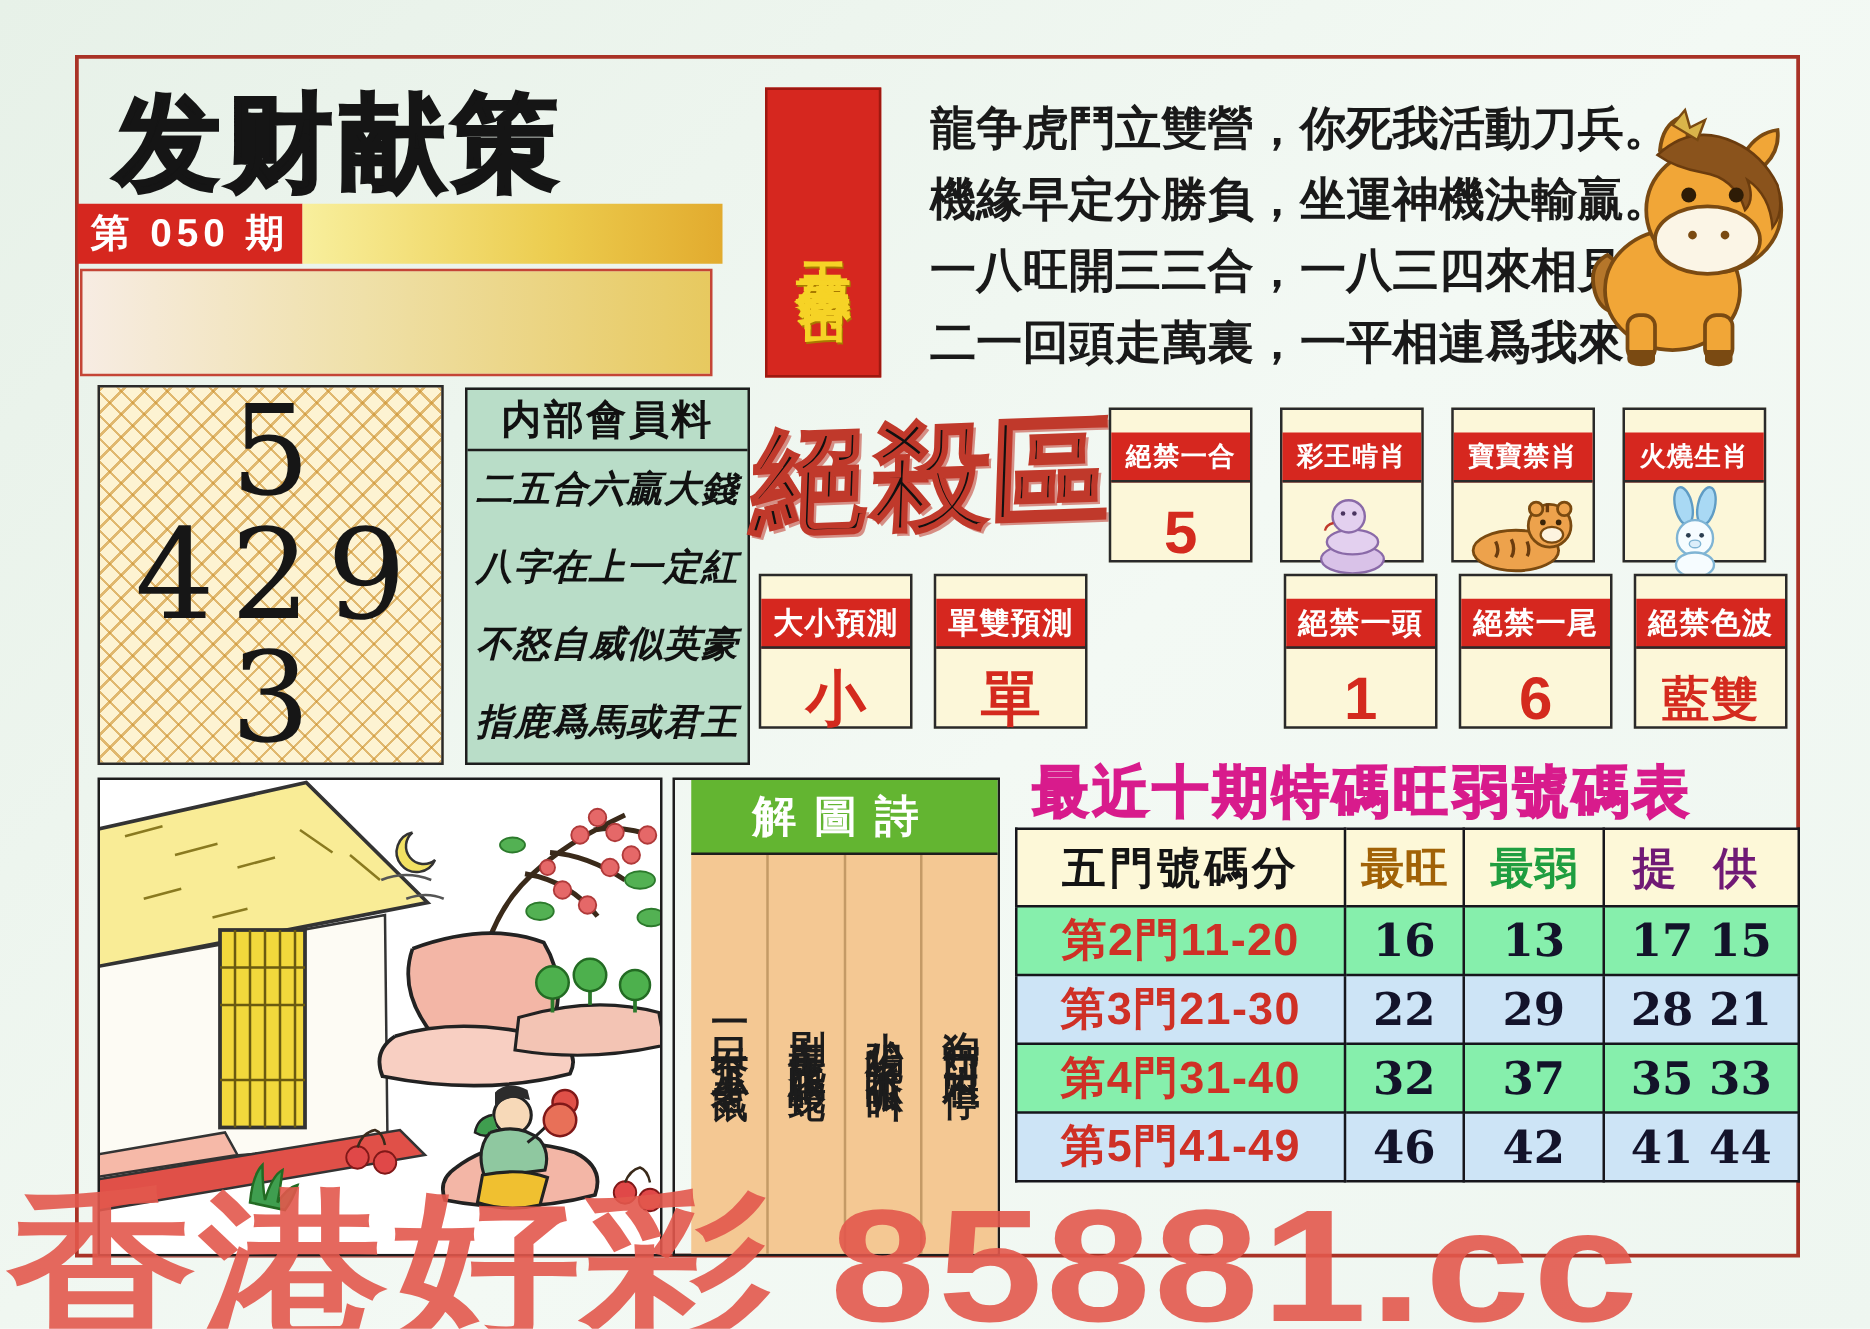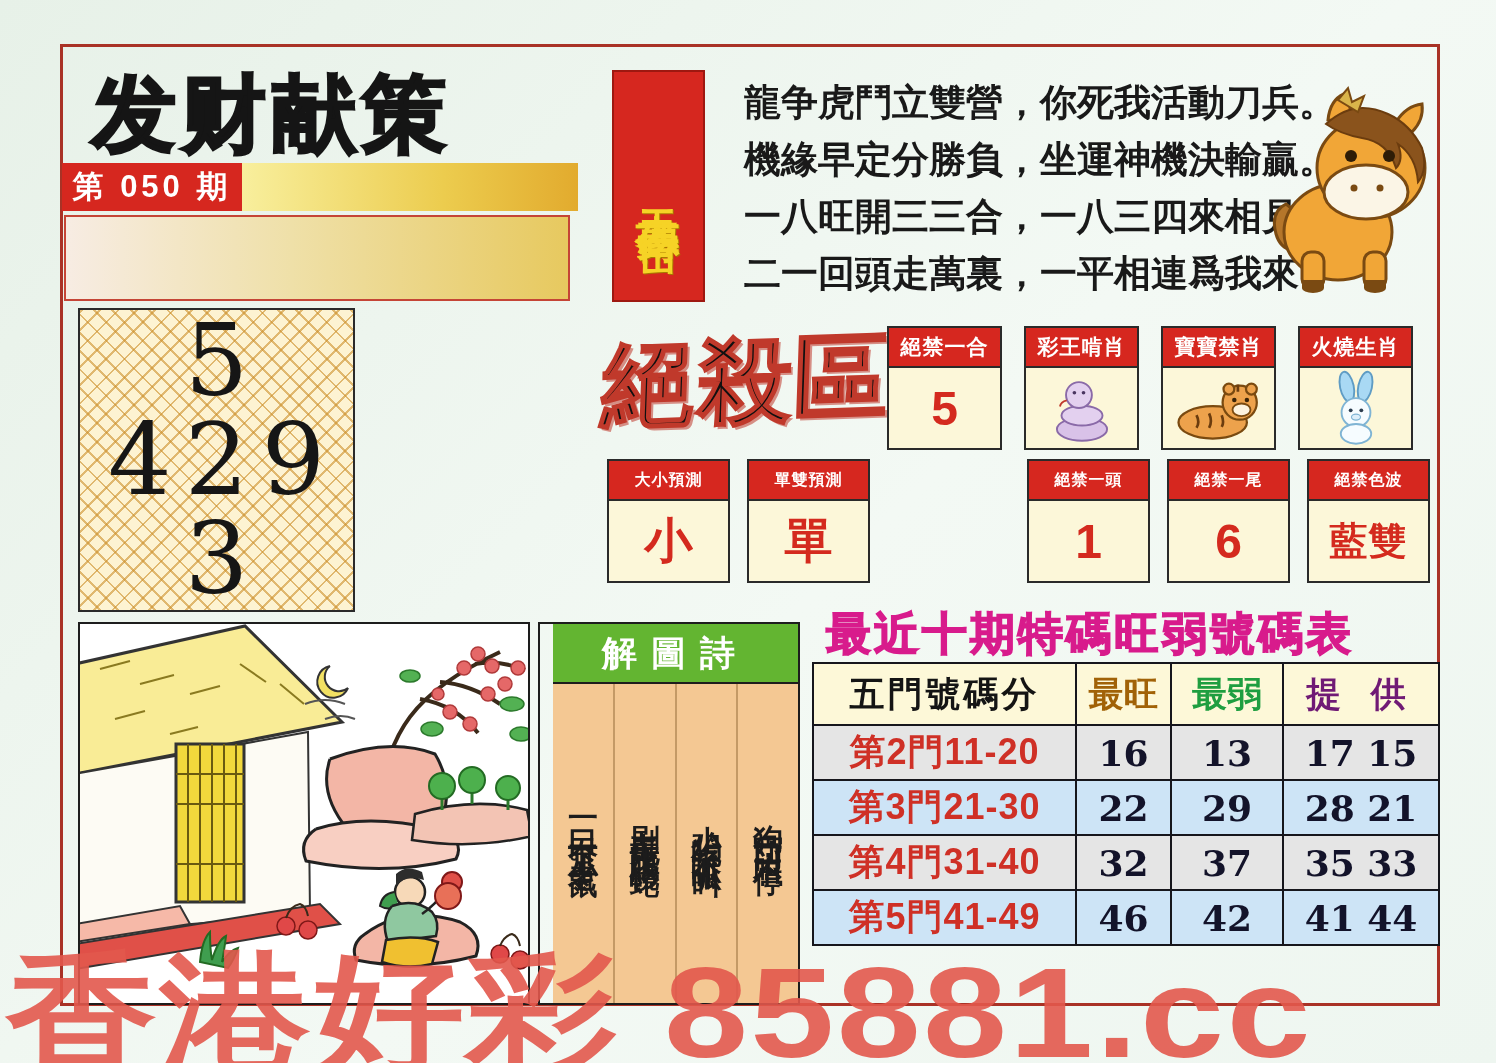--- a/index.html
+++ b/index.html
@@ -59,44 +59,44 @@
   .member .mline{height:62px;display:flex;align-items:center;justify-content:center;
     font-family:"DejaVu Serif",serif;font-style:italic;font-weight:700;font-size:29px;color:#111;
     letter-spacing:1px;white-space:nowrap;}
 
   
   .kill-title{position:absolute;left:602px;top:318px;font-size:94px;font-weight:900;color:#101010;
     -webkit-text-stroke:2px #c0392b;text-shadow:3px 3px 0 rgba(192,57,43,.55);
     transform:rotate(-2deg) skewX(-4deg);letter-spacing:2px;font-family:"DejaVu Serif",serif;}
   .pbox{position:absolute;border:2px solid #2a2a2a;background:#fcf7d9;box-sizing:border-box;}
   .pbox .ph{background:#d6271f;color:#fff;font-weight:700;display:flex;align-items:center;
-    justify-content:center;border-bottom:2px solid #2a2a2a;letter-spacing:1px;}
+    justify-content:center;border-bottom:2px solid #2a2a2a;letter-spacing:1px;margin-top:18px;}
   .pbox .pb{display:flex;align-items:center;justify-content:center;}
   .row1{width:115px;height:124px;top:326px;}
   .row1 .ph{height:38px;font-size:21px;}
   .row1 .pb{height:80px;}
   .row2{width:123px;height:124px;top:459px;}
-  .row2 .ph{height:38px;font-size:16px;}
+  .row2 .ph{height:38px;font-size:24px;}
   .row2 .pb{height:80px;}
   .val{color:#d42a1e;font-weight:900;font-size:48px;}
   .val-sm{color:#d42a1e;font-weight:700;font-size:38px;letter-spacing:1px;}
 
   
   .hc-title{position:absolute;left:826px;top:604px;font-size:45px;font-weight:900;color:#d81b8c;
     letter-spacing:3px;-webkit-text-stroke:1.5px #d81b8c;white-space:nowrap;}
   table.hc{position:absolute;left:812px;top:662px;border-collapse:collapse;table-layout:fixed;}
   table.hc th,table.hc td{border:2px solid #16161c;text-align:center;padding:0;box-sizing:border-box;}
   table.hc th{height:62px;background:#fdf8d8;font-size:35px;font-weight:800;}
   table.hc td{height:55px;}
   th.h-gate{color:#141414;letter-spacing:3px;}
   th.h-best{color:#a16207;}
   th.h-weak{color:#1f9e40;}
   th.h-prov{color:#701a75;letter-spacing:10px;}
   tr.r-blue{background:#cde4f6;}
-  tr.r-cream{background:#e5e5e5;}
+  tr.r-cream{background:#86efac;}
   td.gate{color:#cf3026;font-size:36px;font-weight:700;letter-spacing:1px;}
   td.numcell{font-family:"DejaVu Serif",serif;font-size:36px;font-weight:700;color:#13132a;}
 
   
   .picture{position:absolute;left:78px;top:622px;width:452px;height:383px;background:#fff;
     border:2px solid #1d1d1d;box-sizing:border-box;overflow:hidden;}
 
   
   .jpanel{position:absolute;left:538px;top:622px;width:262px;height:383px;border:2px solid #1d1d1d;
     box-sizing:border-box;display:flex;flex-direction:column;padding-left:13px;}
@@ -165,20 +165,27 @@
     <div class="lrow mid">
       <span class="num">4</span>
       <span class="num">2</span>
       <span class="num">9</span>
     </div>
     <div class="lrow">
         <span class="num">3</span>
       </div>
   </div>
 
+  <div class="member">
+    <div class="mtitle">内部會員料</div>
+    <div class="mline">二五合六贏大錢</div>
+    <div class="mline">八字在上一定紅</div>
+    <div class="mline">不怒自威似英豪</div>
+    <div class="mline">指鹿爲馬或君王</div>
+  </div>
 
   <div class="kill-title">絕殺區</div>
 
   <div class="pbox row1" style="left:887px">
     <div class="ph">絕禁一合</div>
     <div class="pb">
         <span class="val">5</span>
       </div>
   </div>
   <div class="pbox row1" style="left:1024px">

